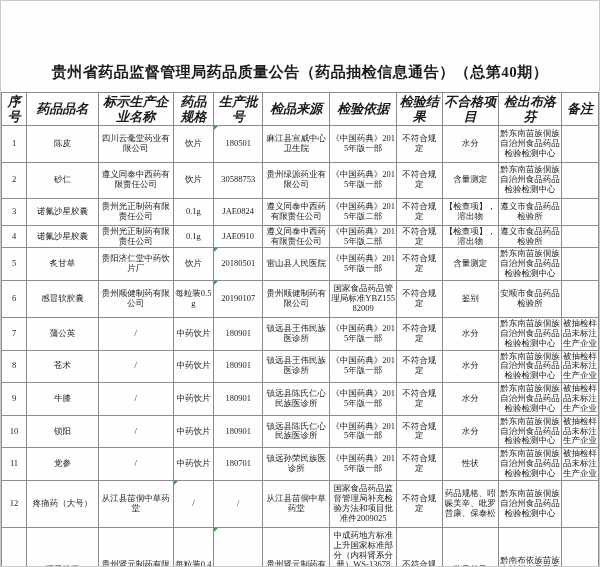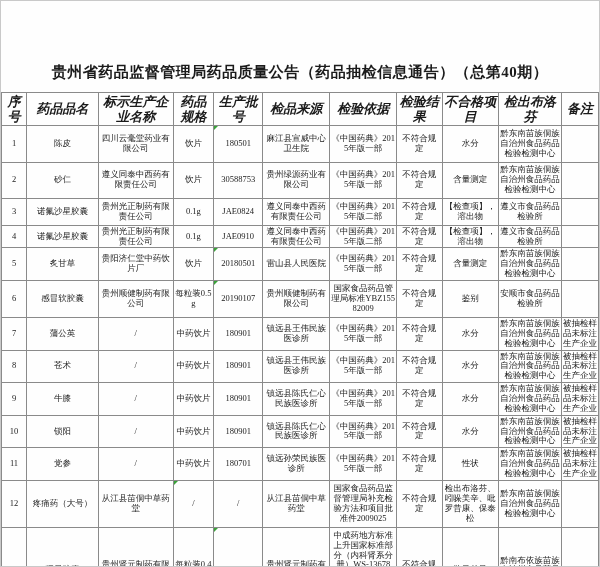--- a/index.html
+++ b/index.html
@@ -210,21 +210,21 @@
         </tr>
         <tr style="height: 47px;">
           <td>12</td>
           <td>疼痛药（大号）</td>
           <td>从江县苗侗中草药堂</td>
           <td>/<span class="flag"></span></td>
           <td>/</td>
           <td>从江县苗侗中草药堂</td>
           <td>国家食品药品监督管理局补充检验方法和项目批准件2009025</td>
           <td>不符合规定</td>
-          <td>检出布洛芬、吲哚美辛、吡罗昔康、保泰松</td>
+          <td>药品规格、吲哚美辛、吡罗昔康、保泰松</td>
           <td>黔东南苗族侗族自治州食品药品检验检测中心</td>
           <td></td>
         </tr>
         <tr style="height: 86px;">
           <td>13</td>
           <td>肾元胶囊</td>
           <td>贵州肾元制药有限公司</td>
           <td>每粒装0.4克</td>
           <td>20200401<span class="flag"></span></td>
           <td>贵州肾元制药有限公司</td>

